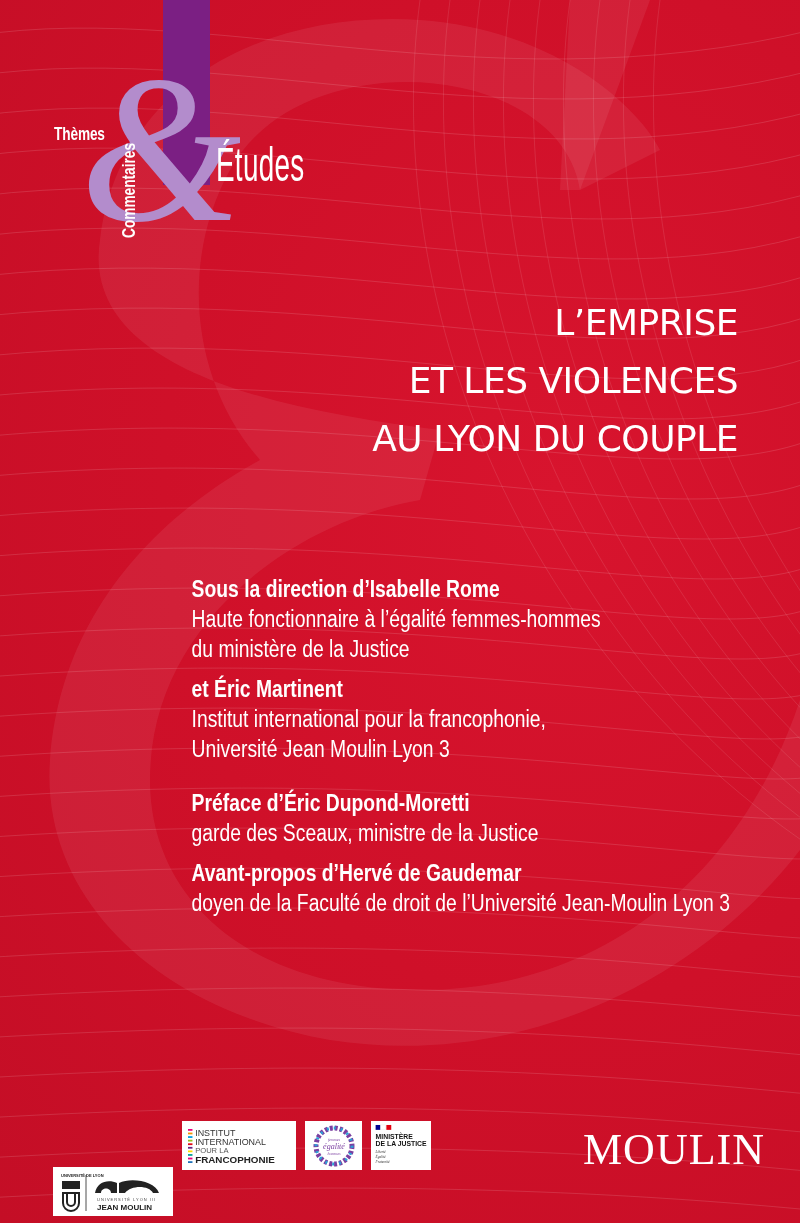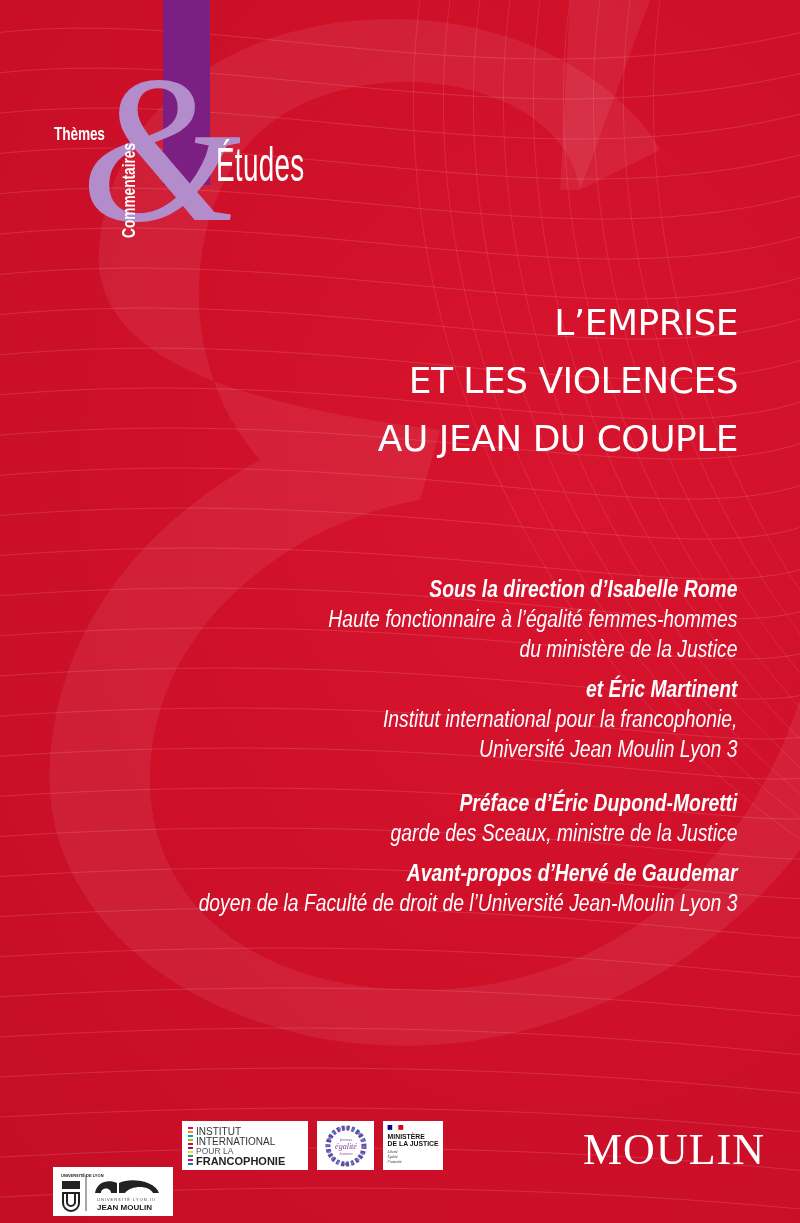--- a/index.html
+++ b/index.html
@@ -9,29 +9,29 @@
   .waves { position:absolute; inset:0; }
   .big-amp { position:absolute; inset:0; }
   .series { position:absolute; left:0; top:0; }
   .purple-bar { position:absolute; left:163px; top:0; width:47px; height:185px; background:#7b1f83; }
   .amp-logo { position:absolute; left:80px; top:40px; }
   .themes { position:absolute; left:54px; top:123px; color:#fff; font-family:"Liberation Sans", sans-serif; font-weight:bold; font-size:19px; transform:scaleX(0.72); transform-origin:left top; letter-spacing:-0.2px; }
   .commentaires { position:absolute; left:118px; top:238px; color:#fff; font-weight:bold; font-size:19px; transform-origin:left top; transform:rotate(-90deg) scaleX(0.72); white-space:nowrap; }
   .etudes { position:absolute; left:216px; top:137px; color:#fff; font-size:48px; font-family:"Liberation Sans", sans-serif; transform:scaleX(0.58); transform-origin:left top; white-space:nowrap; letter-spacing:0.5px; }
   .title { position:absolute; right:62px; top:294px; text-align:right; color:#fff; font-family:"DejaVu Sans", sans-serif; font-size:36px; line-height:58px; font-weight:normal; letter-spacing:-0.5px; }
   .title div { white-space:nowrap; }
-  .credits { position:absolute; right:63px; top:574px; text-align:right; color:#fff;font-style:italic; }
+  .credits { position:absolute; right:70px; top:574px; text-align:left; color:#fff; }
   .credits .bold { font-weight:bold; font-size:23px; line-height:30px; transform:scaleX(0.84); transform-origin:right top; white-space:nowrap; }
   .credits .reg { font-size:23px; line-height:30px; transform:scaleX(0.84); transform-origin:right top; white-space:nowrap; }
   .gap { height:10px; }
   .gapL { height:24px; }
   .logos { position:absolute; left:53px; top:1121px; display:flex; gap:9px; align-items:flex-start; }
   .logo-box { background:#fff; height:49px; display:flex; align-items:center; box-sizing:border-box; }
   .lyon { width:120px; padding:4px 6px;margin-top:46px; }
-  .iif { width:126px; padding:3px 6px; }
+  .iif { width:114px; padding:3px 6px; }
   .egal { width:57px; justify-content:center; }
   .minj { width:60px; padding:3px 4px; flex-direction:column; align-items:flex-start; justify-content:center; }
   .dalloz { position:absolute; left:583px; top:1124px; color:#fff; font-family:"Liberation Serif", serif; font-size:44px; letter-spacing:1px; }
 </style>
 </head>
 <body>
 
 <div class="cover">
 
   <svg class="waves" width="800" height="1223" viewBox="0 0 800 1223">
@@ -93,21 +93,21 @@
       <text x="0" y="180" font-family="Liberation Serif, serif" font-size="210" font-style="italic" fill="#b38ccc">&amp;</text>
     </svg>
     <div class="themes">Thèmes</div>
     <div class="commentaires">Commentaires</div>
     <div class="etudes">Études</div>
   </div>
 
   <div class="title">
     <div>L’EMPRISE</div>
     <div>ET LES VIOLENCES</div>
-    <div>AU JEAN DU COUPLE</div>
+    <div>AU LYON DU COUPLE</div>
   </div>
 
   <div class="credits">
     <div class="bold">Sous la direction d’Isabelle Rome</div>
     <div class="reg">Haute fonctionnaire à l’égalité femmes-hommes</div>
     <div class="reg">du ministère de la Justice</div>
     <div class="gap"></div>
     <div class="bold">et Éric Martinent</div>
     <div class="reg">Institut international pour la francophonie,</div>
     <div class="reg">Université Jean Moulin Lyon 3</div>

